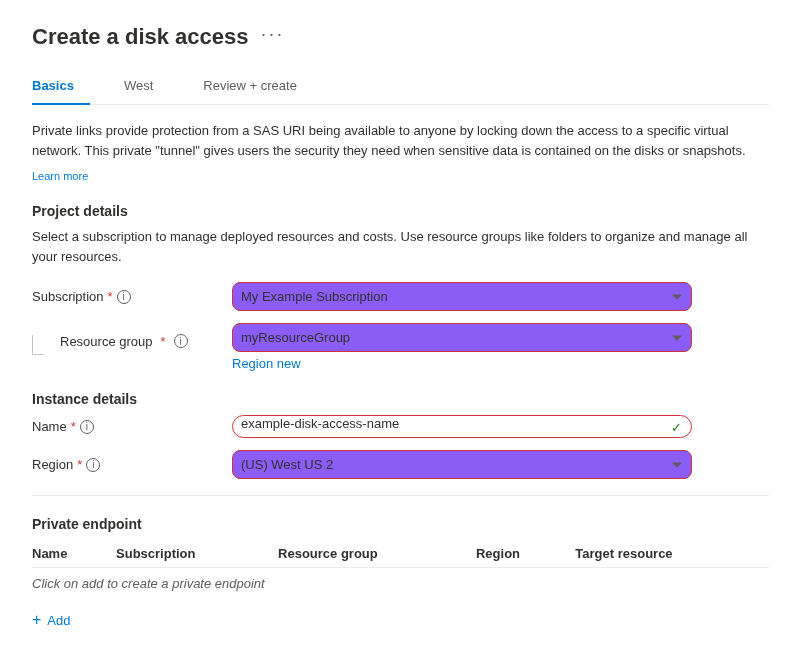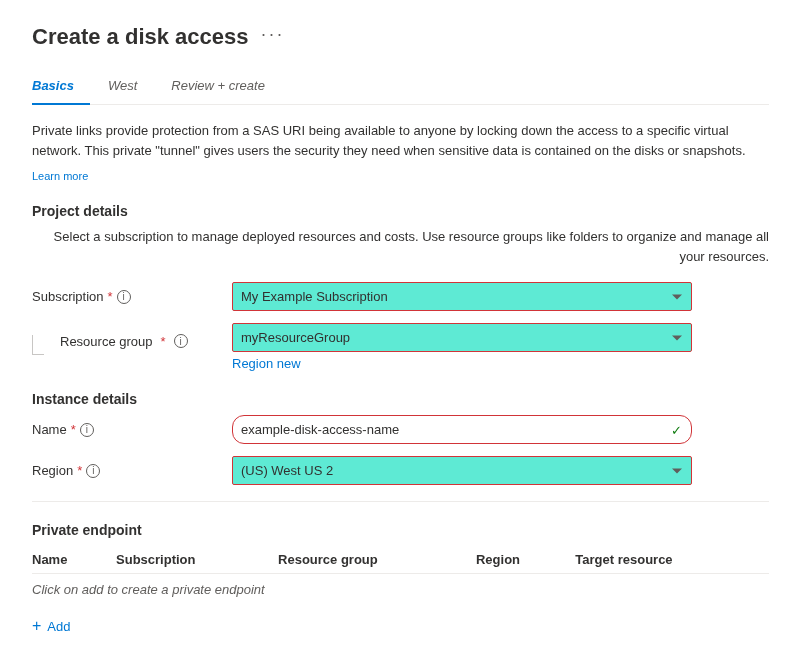--- a/index.html
+++ b/index.html
@@ -28,22 +28,21 @@
     .ellipsis-btn {
       color: #605e5c;
       font-size: 18px;
       cursor: pointer;
       letter-spacing: 2px;
     }
     .tabs {
       display: flex;
       border-bottom: 1px solid #edebe9;
       margin-bottom: 16px;
-      gap: 2px;
-      font-style: italic;
+      gap: 18px;
     }
     .tab {
       padding: 8px 16px 10px 16px;
       cursor: pointer;
       font-size: 13px;
       color: #605e5c;
       border-bottom: 2px solid transparent;
       margin-bottom: -1px;
     }
     .tab:first-child { padding-left: 0; }
@@ -69,21 +68,20 @@
       font-weight: 700;
       color: #323130;
       margin-top: 20px;
       margin-bottom: 8px;
     }
     .section-description {
       font-size: 13px;
       color: #323130;
       line-height: 1.5;
       margin-bottom: 16px;
-      text-align: right;
     }
     .form-group {
       display: flex;
       align-items: center;
       margin-bottom: 12px;
     }
     .form-label {
       display: flex;
       align-items: center;
       gap: 4px;
@@ -106,25 +104,25 @@
       color: #605e5c;
       cursor: pointer;
     }
     .form-control-wrapper {
       flex: 1;
       max-width: 460px;
     }
     .form-select {
       width: 100%;
       border: 1.5px solid #d13438;
-      border-radius: 2px;
+      border-radius: 8px;
       padding: 6px 20px 6px 8px;
       font-size: 13px;
       color: #323130;
-      background: #5eead4;
+      background: #8b5cf6;
       appearance: none;
       -webkit-appearance: none;
       cursor: pointer;
       position: relative;
     }
     .select-wrapper {
       position: relative;
       width: 100%;
     }
     .select-wrapper::after {
@@ -197,21 +195,21 @@
     }
     .add-icon {
       font-size: 16px;
       font-weight: 300;
       color: #0078d4;
     }
     .form-input {
       width: 100%;
       border: 1.5px solid #d13438;
       border-radius: 12px;
-      padding: 6px 32px 6px 8px;
+      padding: 0 32px 6px 8px;
       font-size: 13px;
       color: #323130;
       background: #fff;
       position: relative;
     }
     .input-wrapper {
       position: relative;
       width: 100%;
     }
     .input-wrapper::after {

